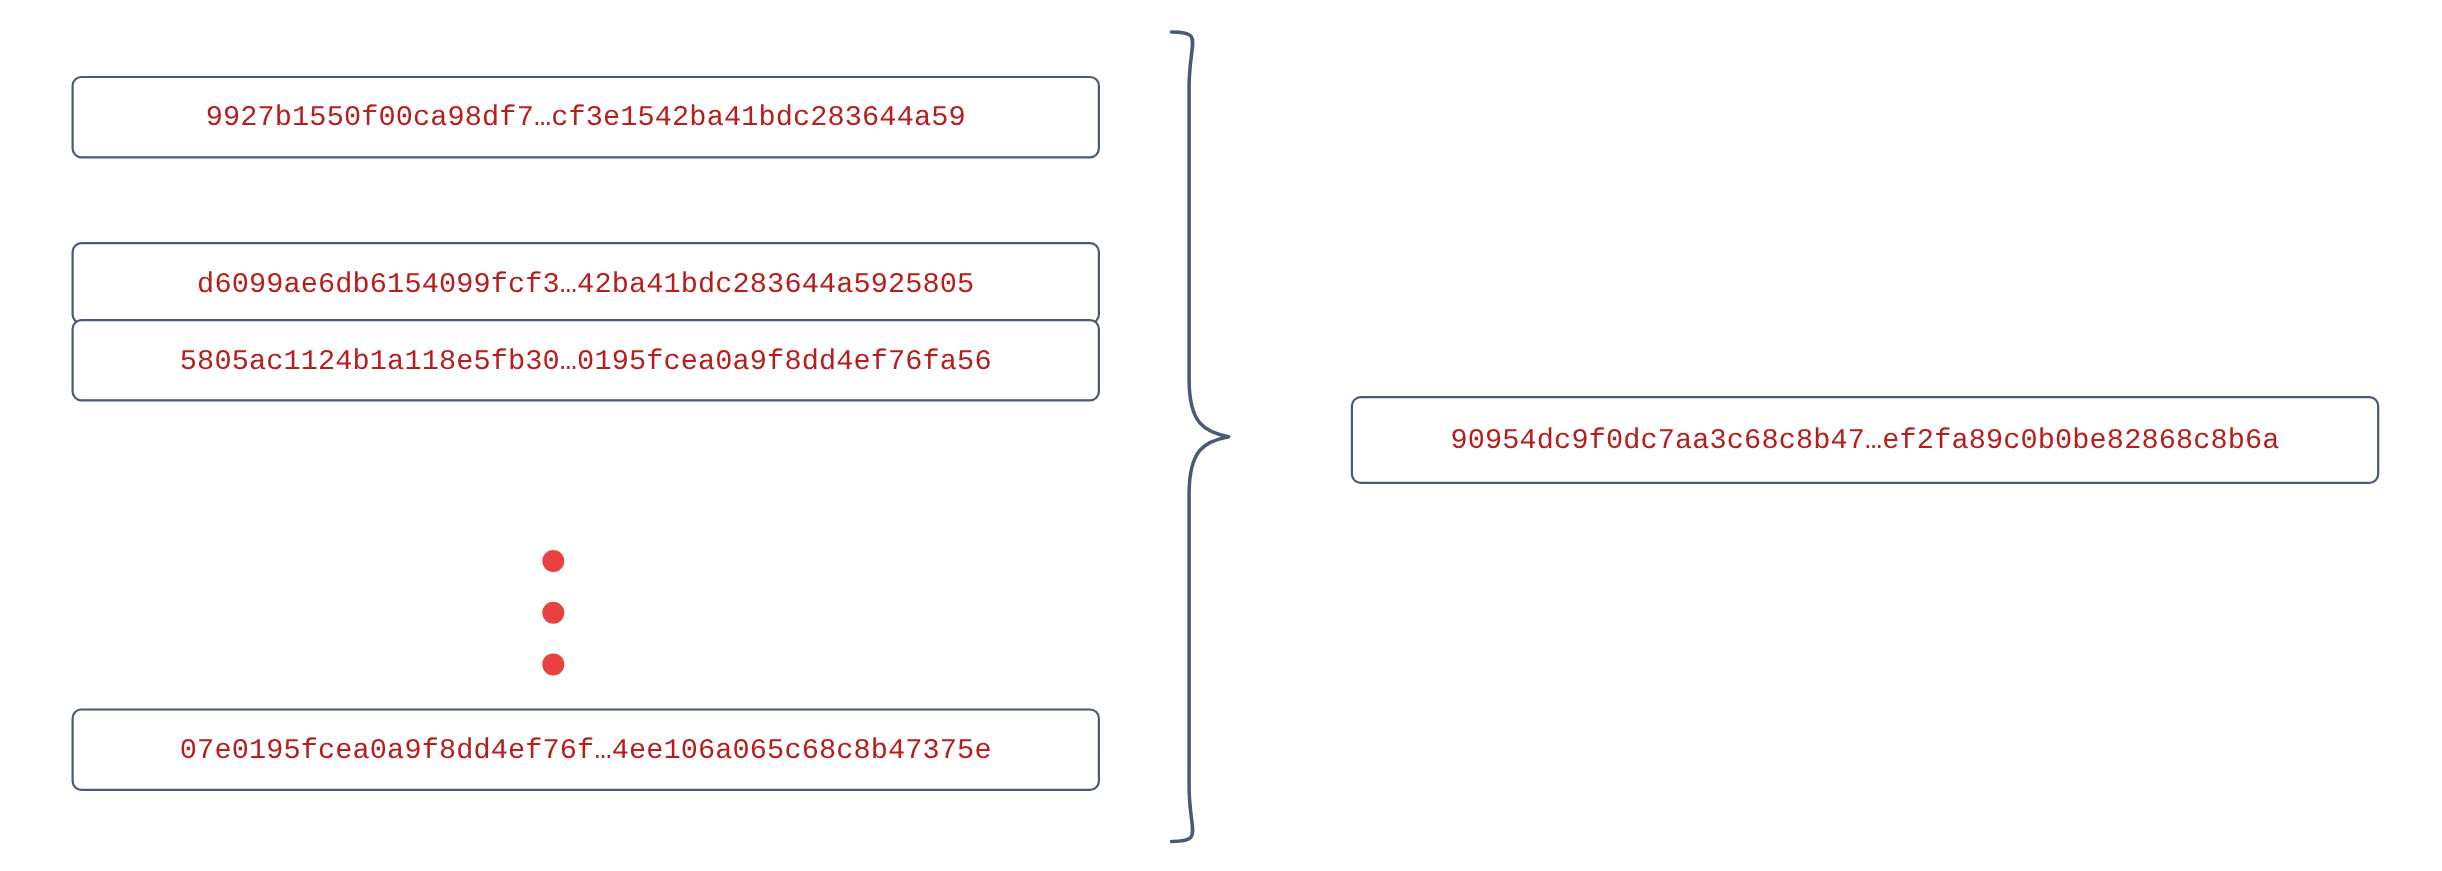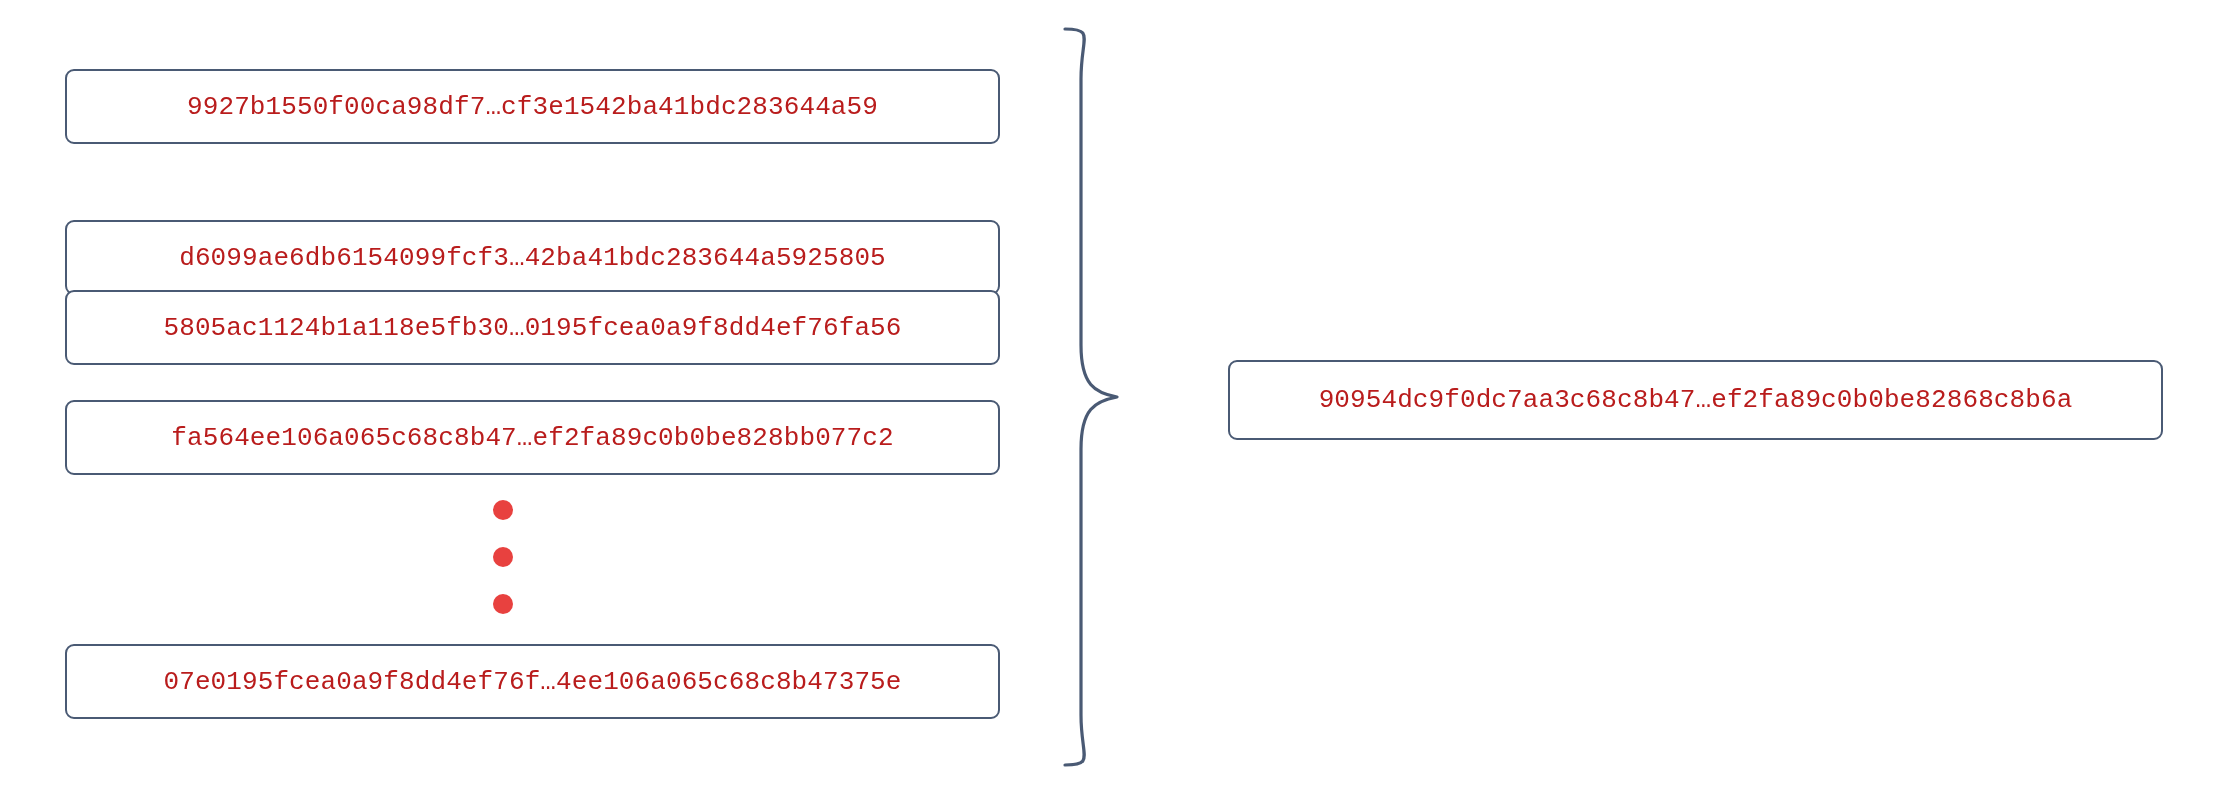--- a/index.html
+++ b/index.html
@@ -106,23 +106,20 @@
   </div>
 
   <div class="hash-box left-box left-box-2">
     <span class="hash-text">d6099ae6db6154099fcf3…42ba41bdc283644a5925805</span>
   </div>
 
   <div class="hash-box left-box left-box-3">
     <span class="hash-text">5805ac1124b1a118e5fb30…0195fcea0a9f8dd4ef76fa56</span>
   </div>
 
-  <div class="hash-box left-box left-box-4">
-    <span class="hash-text">fa564ee106a065c68c8b47…ef2fa89c0b0be828bb077c2</span>
-  </div>
 
   <div class="ellipsis-dots">
     <span class="dot dot-1"></span>
     <span class="dot dot-2"></span>
     <span class="dot dot-3"></span>
   </div>
 
   <div class="hash-box left-box left-box-5">
     <span class="hash-text">07e0195fcea0a9f8dd4ef76f…4ee106a065c68c8b47375e</span>
   </div>

